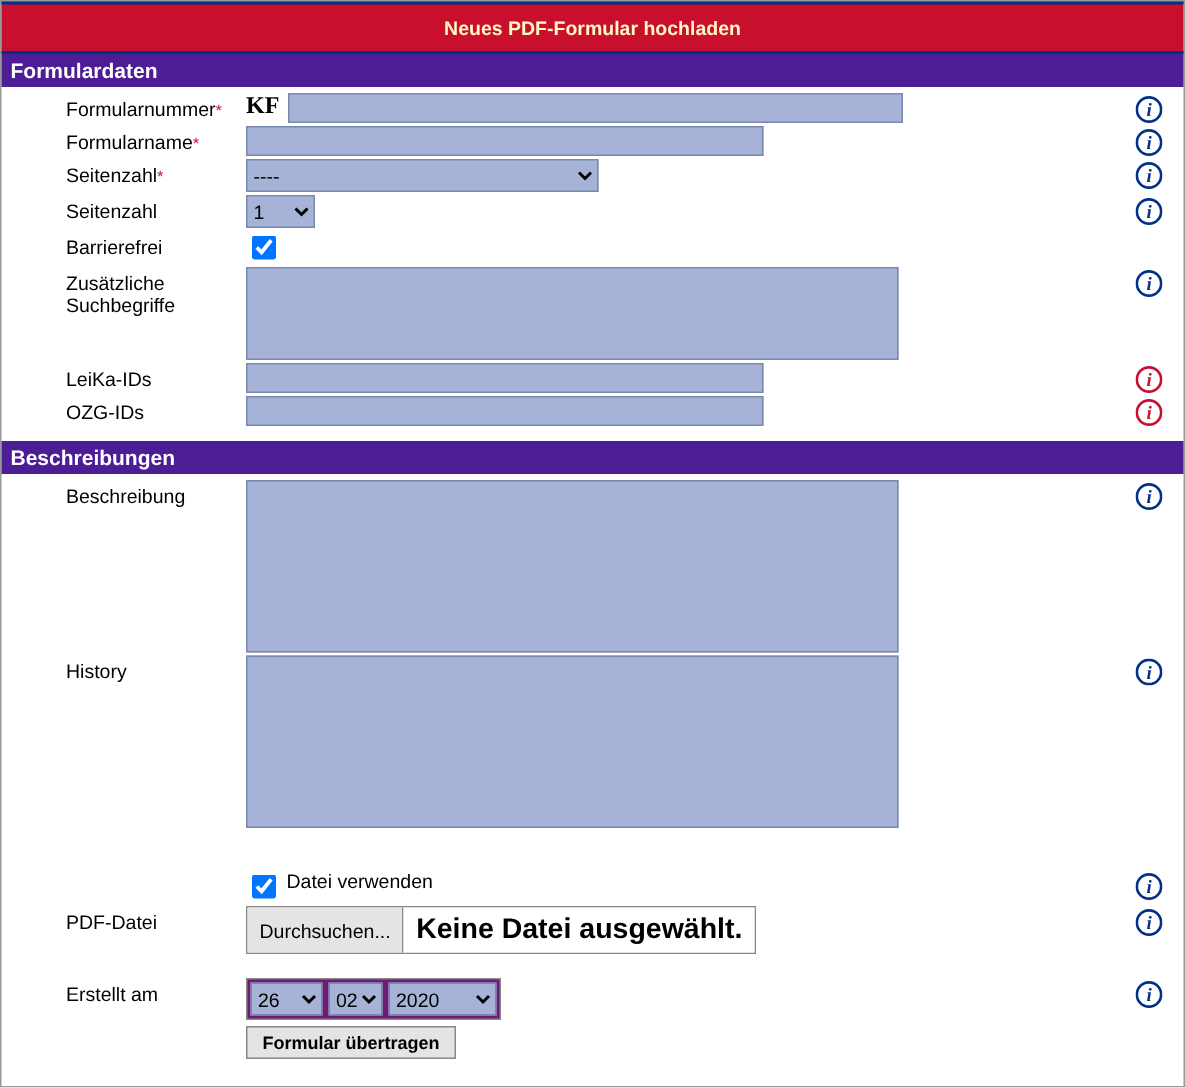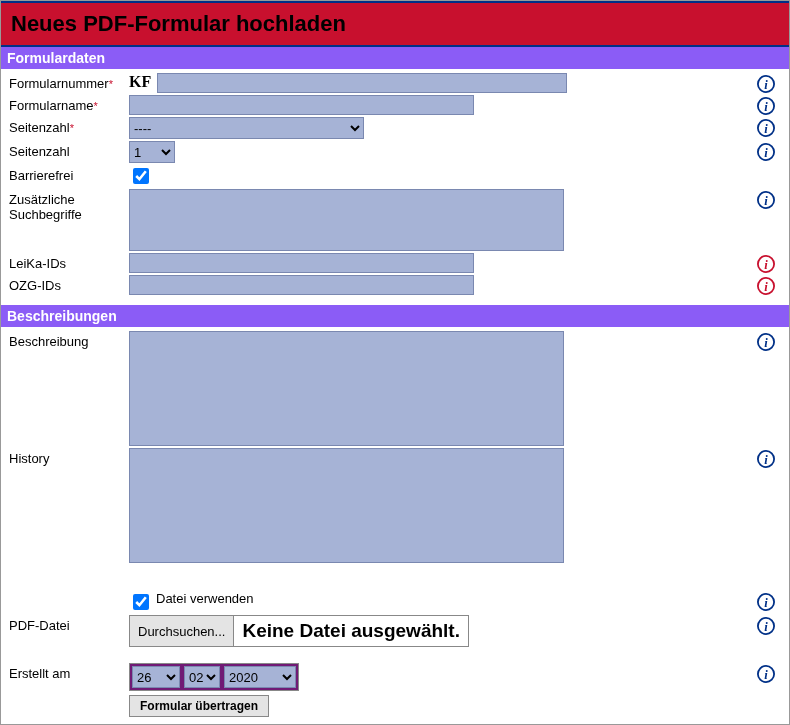--- a/index.html
+++ b/index.html
@@ -12,46 +12,48 @@
   }
   .page {
     width: 790px;
     height: 725px;
     border: 1px solid #999;
     position: relative;
     background: #fff;
   }
   .title-bar {
     background: #c8102e;
-    color: #000000;
-    font-weight: bold;
-    font-size: 22px;
+    color: #fef9c3;
+    font-weight: bold;
+    font-size: 13px;
     padding: 8px 10px;
     border-top: 2px solid #003087;
     border-bottom: 2px solid #003087;
+    text-align: center;
   }
   .section-header {
-    background: #8b5cf6;
+    background: #4c1d95;
     color: #fff;
     font-weight: bold;
     font-size: 14px;
     padding: 3px 6px;
   }
   .section-body {
     padding: 4px 8px 8px 8px;
   }
   .row {
     display: flex;
     align-items: flex-start;
     margin-bottom: 2px;
   }
   .label-col {
     width: 120px;
     padding-top: 3px;
     font-size: 13px;
+    margin-left: 35px;
   }
   .field-col {
     flex: 1;
     display: flex;
     gap: 4px;
   }
   .info-col {
     width: 30px;
     display: flex;
     justify-content: center;

